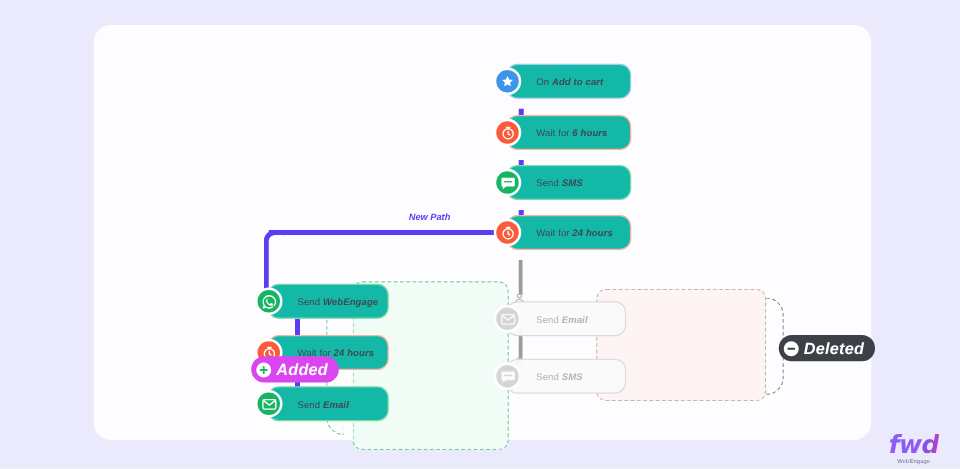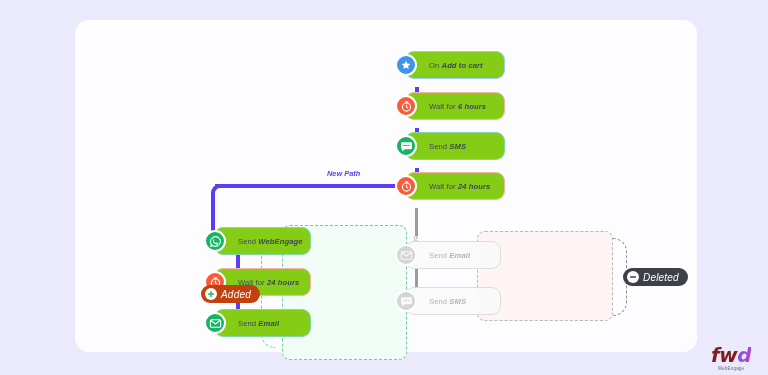--- a/index.html
+++ b/index.html
@@ -15,21 +15,21 @@
     left: 75px; top: 20px;
     width: 622px; height: 332px;
     background: #fdfdff;
     border-radius: 14px;
   }
 
   
   .node {
     position: absolute;
     display: flex; align-items: center;
-    background: #84cc16;
+    background: #14b8a6;
     border: 1.4px solid #cfd8e3;
     border-radius: 9px;
     height: 28px;
     z-index: 6;
   }
   .node .label {
     font-size: 7.6px;
     color: #3f4756;
     white-space: nowrap;
     padding-left: 23px;
@@ -115,24 +115,24 @@
     border-radius: 20px;
     padding: 3px 9px 3px 4px;
     z-index: 9;
   }
   .badge .bdg-ic {
     width: 12px; height: 12px;
     border-radius: 50%;
     display: flex; align-items: center; justify-content: center;
   }
   .badge .bdg-tx {
-    font-size: 10px; font-style: italic; font-weight: 400;
+    font-size: 13px; font-style: italic; font-weight: 700;
     color: #ffffff; letter-spacing: .2px;
   }
-  #added-badge   { background: #c2410c; left: 126px; top: 265px; }
+  #added-badge   { background: #d946ef; left: 126px; top: 265px; }
   #added-badge .bdg-ic { background: #ffffff; }
   #deleted-badge { background: #3d4147; left: 548px; top: 248px; }
   #deleted-badge .bdg-ic { background: #ffffff; }
 
   
   #deleted-group {
     position: absolute;
     left: 402px; top: 211px;
     width: 136px; height: 90px;
     background: #fdf4f3;
@@ -157,21 +157,21 @@
   #logo {
     position: absolute;
     left: 711px; top: 345px;
     text-align: center;
   }
   #logo .mark {
     font-size: 20px; font-weight: 700; font-style: italic;
     letter-spacing: -.5px; line-height: 1;
     font-family: "DejaVu Sans", sans-serif;
   }
-  #logo .mark .f { color: #7f1d1d; }
+  #logo .mark .f { color: #8b5cf6; }
   #logo .mark .d {
     background: linear-gradient(100deg, #6a5bf0 0%, #c23ec6 100%);
     -webkit-background-clip: text; background-clip: text;
     color: transparent;
   }
   #logo .sub {
     font-size: 4.6px; color: #6e6e8a;
     letter-spacing: .15px; margin-top: 1px;
   }
 </style>

